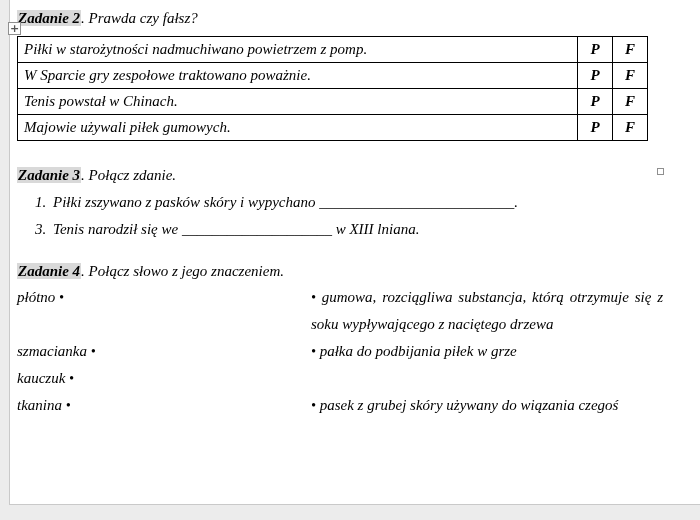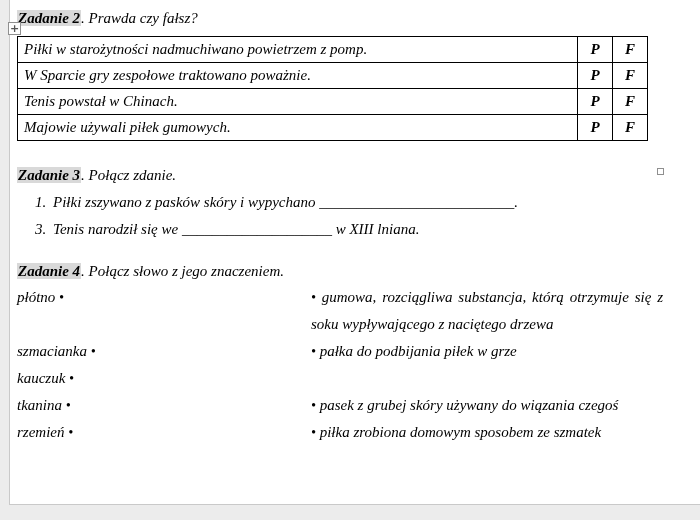--- a/index.html
+++ b/index.html
@@ -127,20 +127,16 @@
         <div class="t4-left"><span>szmacianka</span> <span class="blt">•</span></div>
         <div class="t4-right"><span class="blt">•</span> <span>pałka do podbijania piłek w grze</span></div>
       </div>
       <div class="t4-row">
         <div class="t4-left"><span>kauczuk</span> <span class="blt">•</span></div>
       </div>
       <div class="t4-row">
         <div class="t4-left"><span>tkanina</span> <span class="blt">•</span></div>
         <div class="t4-right"><span class="blt">•</span> <span>pasek z grubej skóry używany do wiązania czegoś</span></div>
       </div>
-      <div class="t4-row">
-        <div class="t4-left"><span>rzemień</span> <span class="blt">•</span></div>
-        <div class="t4-right"><span class="blt">•</span> <span>piłka zrobiona domowym sposobem ze szmatek</span></div>
-      </div>
     </div>
 
   </div>
 </div>
 
 </body></html>

